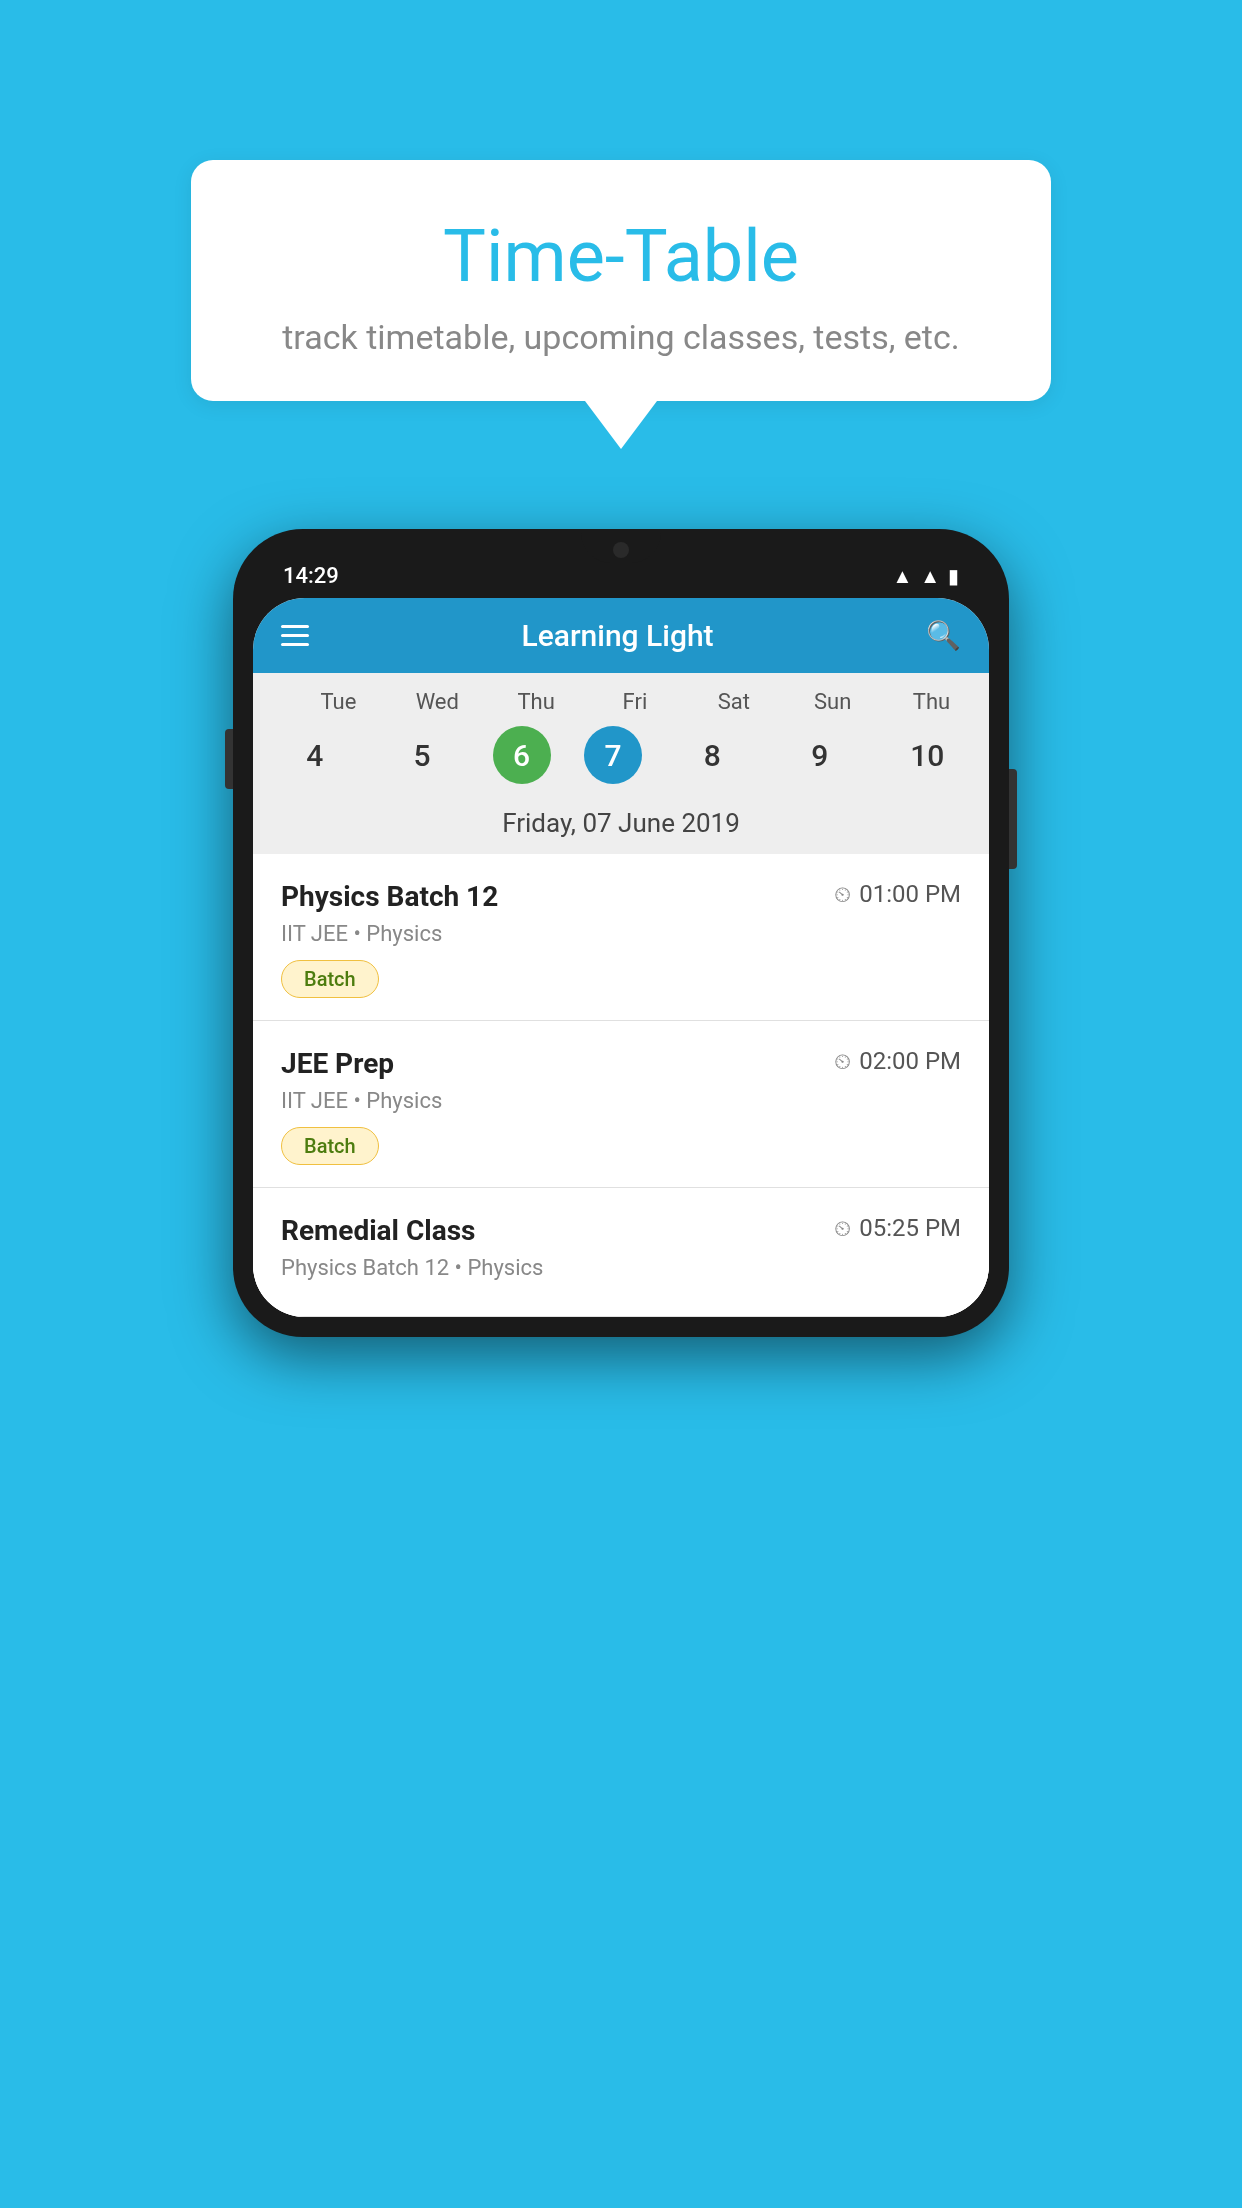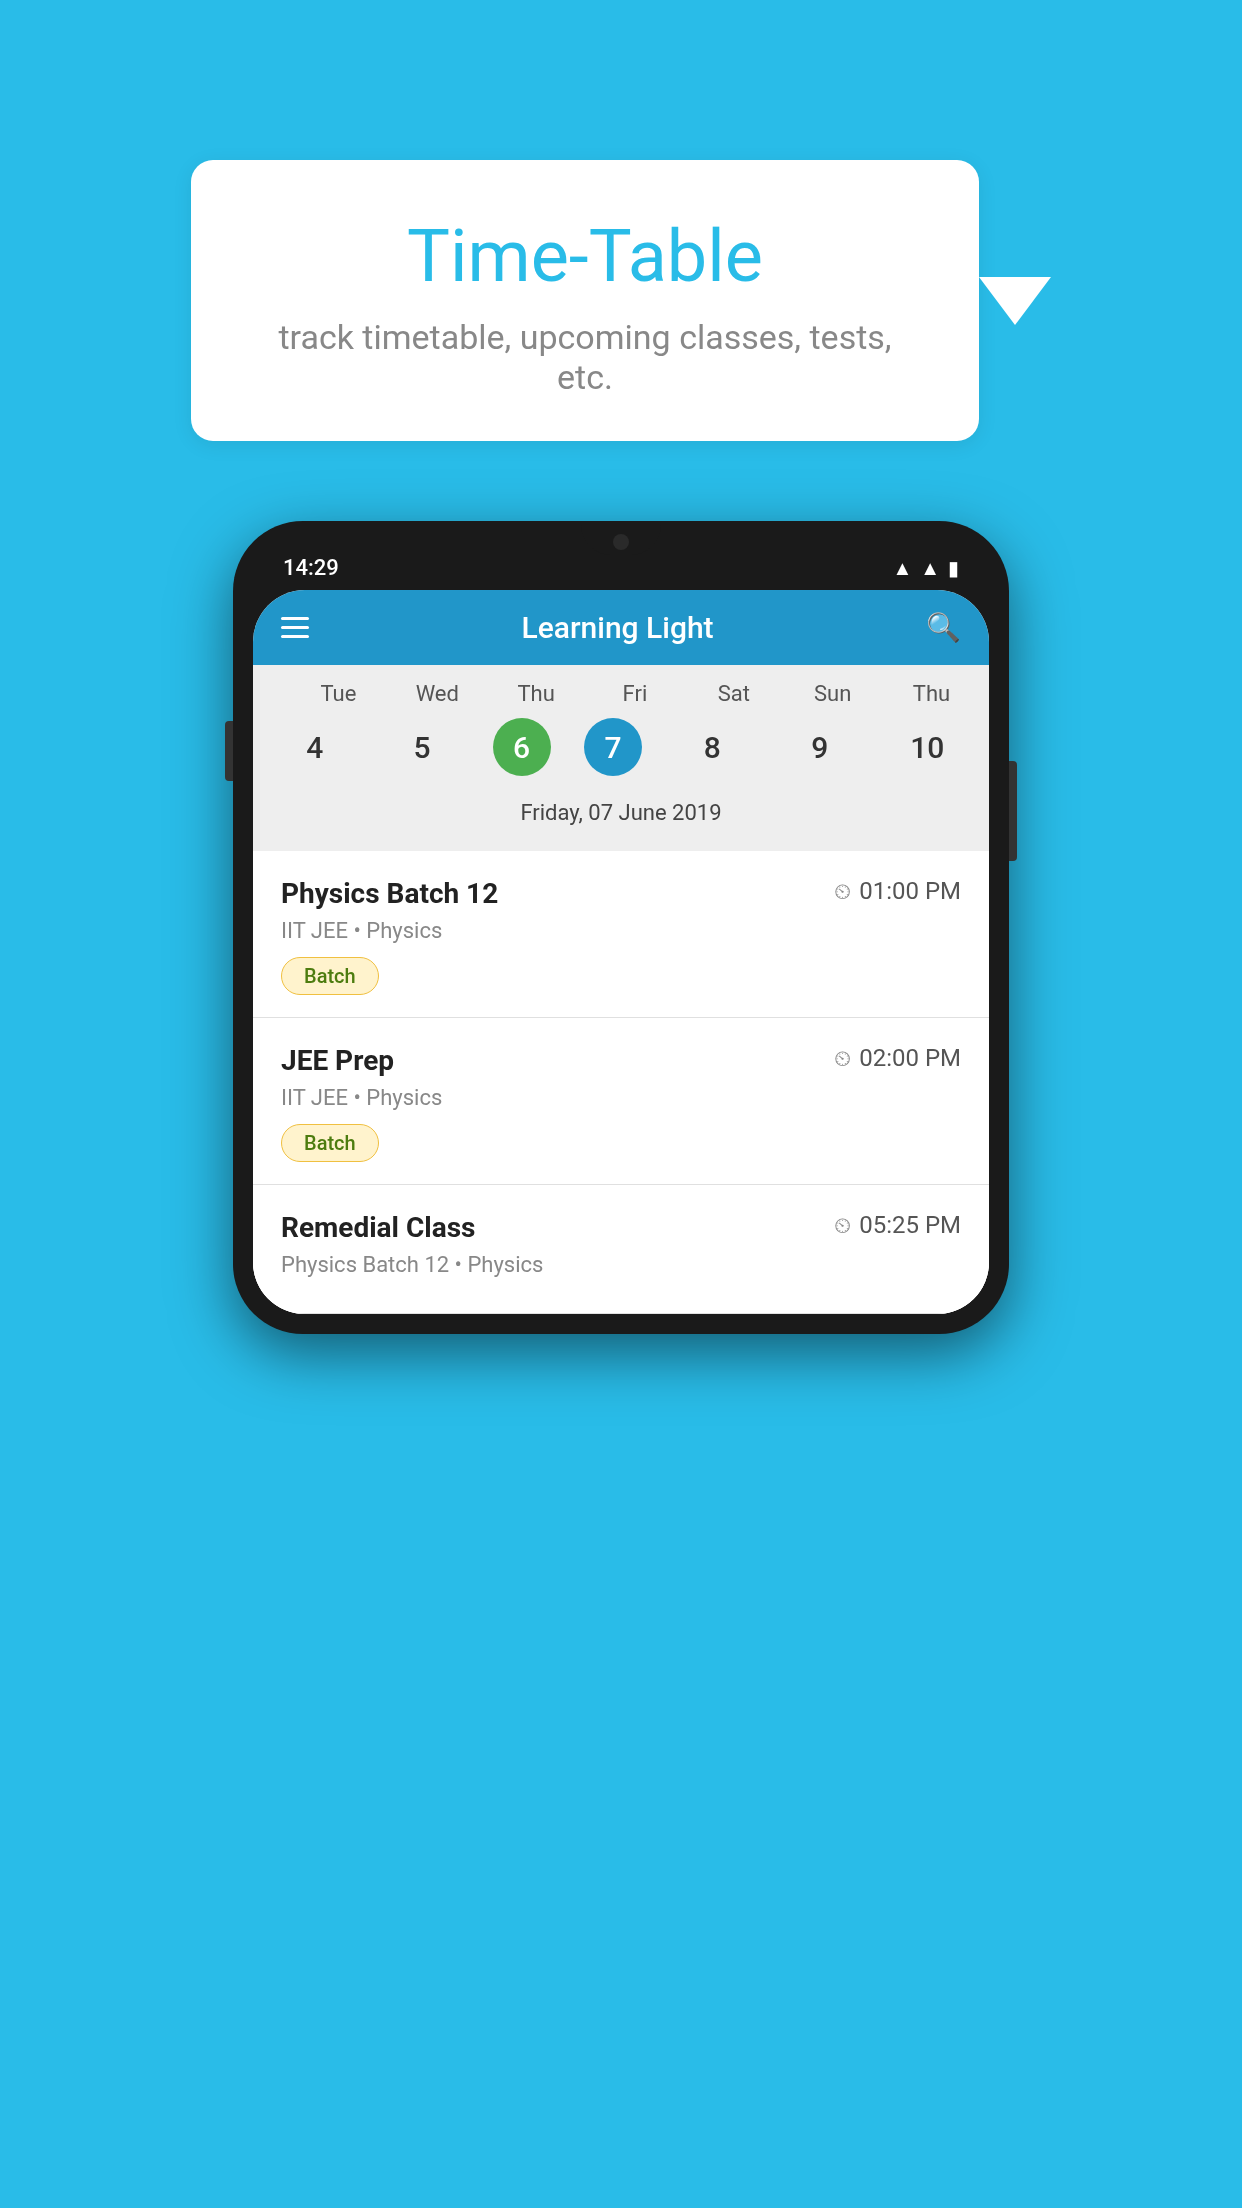--- a/index.html
+++ b/index.html
@@ -14,21 +14,21 @@
       align-items: center;
       font-family: 'Roboto', Arial, sans-serif;
       overflow: hidden;
     }
 
     
     .speech-bubble-container {
       width: 860px;
       margin-top: 160px;
       display: flex;
-      flex-direction: row;
+      flex-direction: column;
       align-items: center;
     }
 
     .speech-bubble {
       background: white;
       border-radius: 22px;
       padding: 54px 60px 44px;
       text-align: center;
       width: 100%;
       box-shadow: 0 4px 20px rgba(0,0,0,0.08);
@@ -212,22 +212,22 @@
     .day-number.selected {
       background: #2196c9;
       color: white;
       width: 58px;
       border-radius: 50%;
     }
 
     .selected-date-label {
       text-align: center;
       color: #444;
-      font-size: 22px;
-      padding: 8px 0 26px;
+      font-size: 26px;
+      padding: 8px 0 16px;
       background: #eeeeee;
     }
 
     
     .schedule-list {
       background: white;
     }
 
     .schedule-item {
       background: white;

